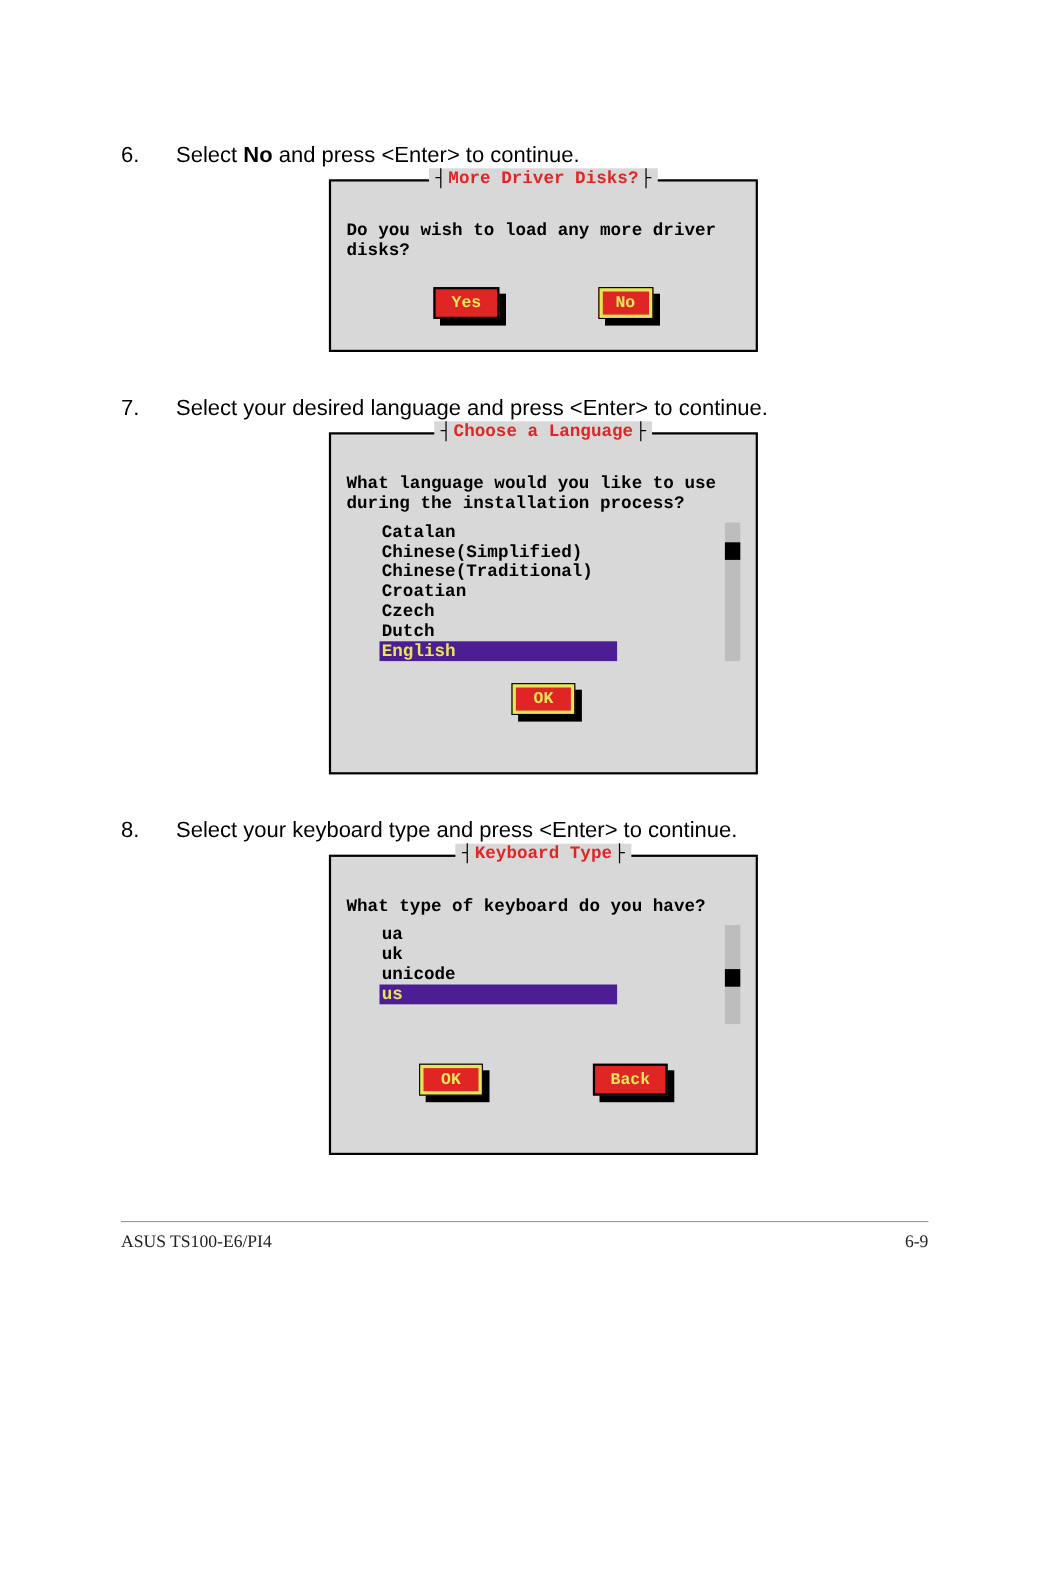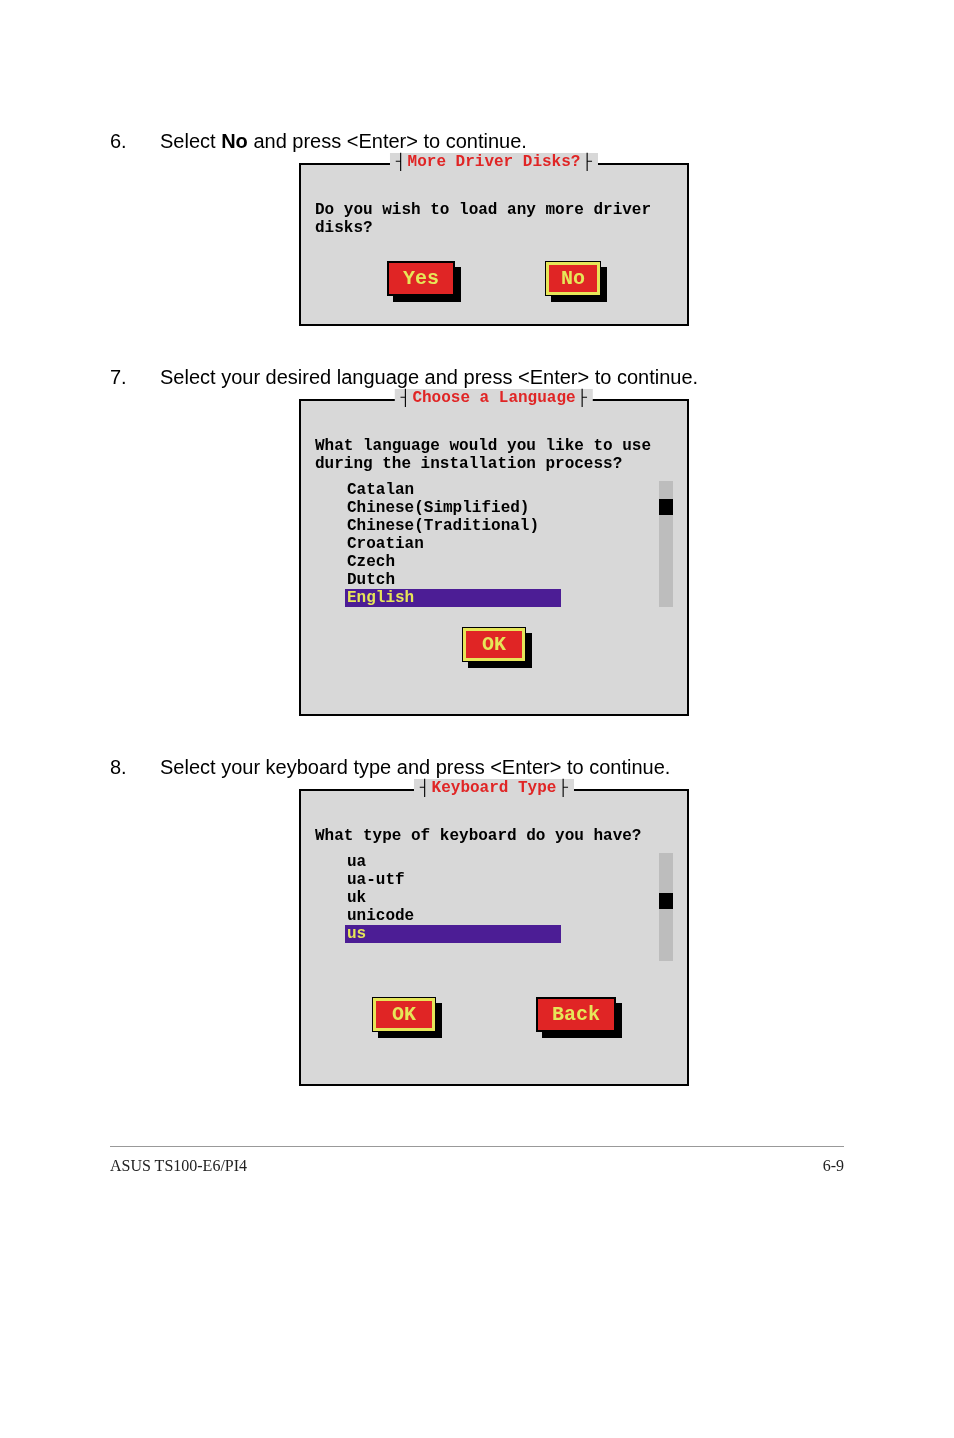--- a/index.html
+++ b/index.html
@@ -78,21 +78,21 @@
     justify-content: center;
     gap: 80px;
   }
   .btn-row.two { gap: 90px; }
   .btn {
     background: #e02525;
     border: 2px solid #000;
     color: #e6e659;
     font-family: "Courier New", monospace;
     font-weight: bold;
-    font-size: 20px;
+    font-size: 15px;
     padding: 4px 14px;
     box-shadow: 6px 6px 0 #000;
     display: inline-block;
     text-align: center;
   }
   .btn.highlight {
     outline: 3px solid #e6e659;
     outline-offset: -4px;
   }
   .list-area {
@@ -188,21 +188,20 @@
     <div class="step-num">8.</div>
     <div class="step-text">Select your keyboard type and press &lt;Enter&gt; to continue.</div>
   </div>
 
   <div class="dialog-wrap">
     <div class="dialog tall">
       <div class="dlg-title">Keyboard Type</div>
       <div class="dlg-body" style="margin-bottom:6px">What type of keyboard do you have?</div>
       <div class="list-area">
         <div class="list-item">ua</div>
-        <div class="list-item">ua-utf</div>
         <div class="list-item">uk</div>
         <div class="list-item">unicode</div>
         <div class="list-item sel">us</div>
         <div style="height:18px"></div>
         <div class="scrollbar">
           <div class="thumb" style="top:40px;height:16px">#</div>
         </div>
       </div>
       <div style="height:16px"></div>
       <div class="btn-row" style="gap:100px">

